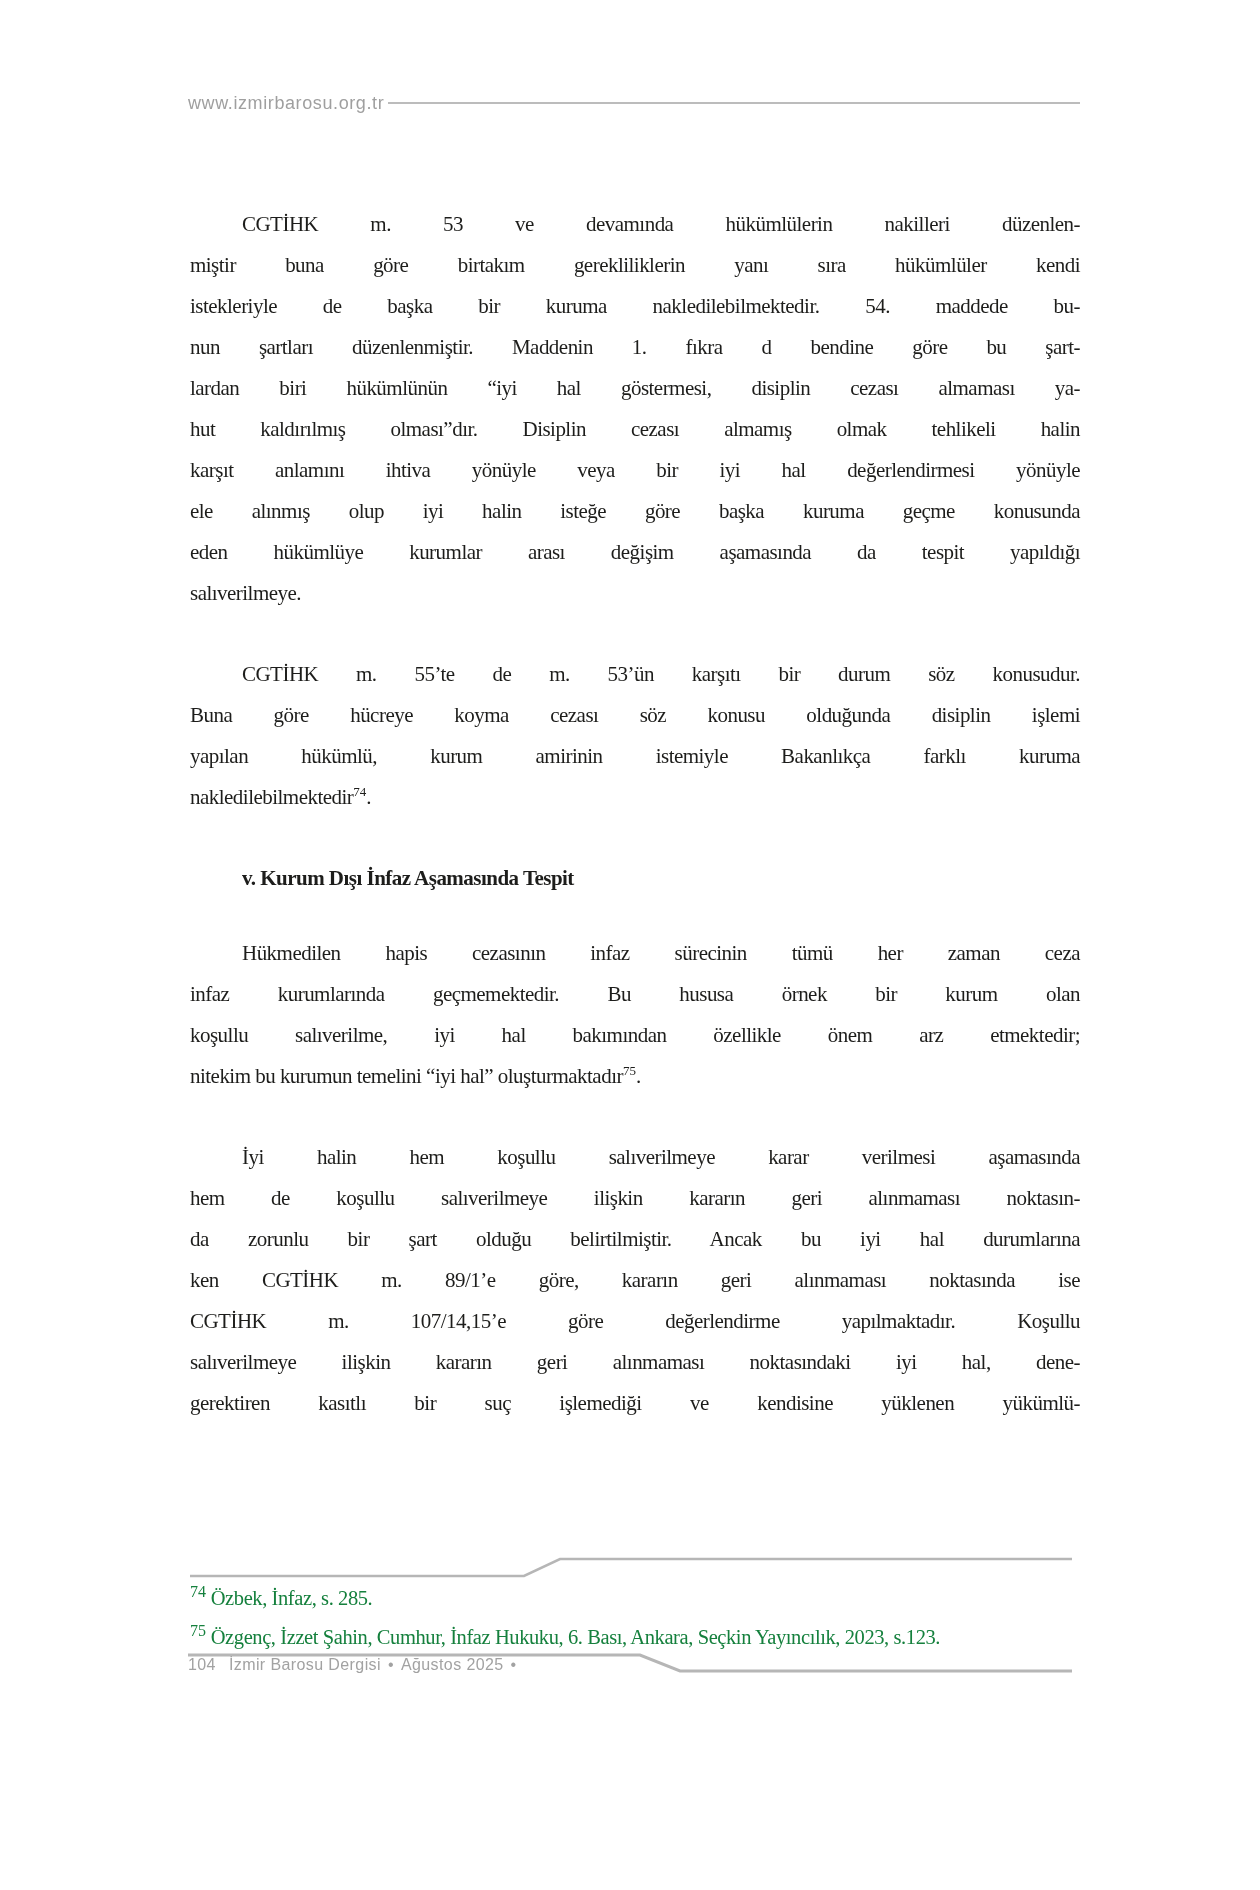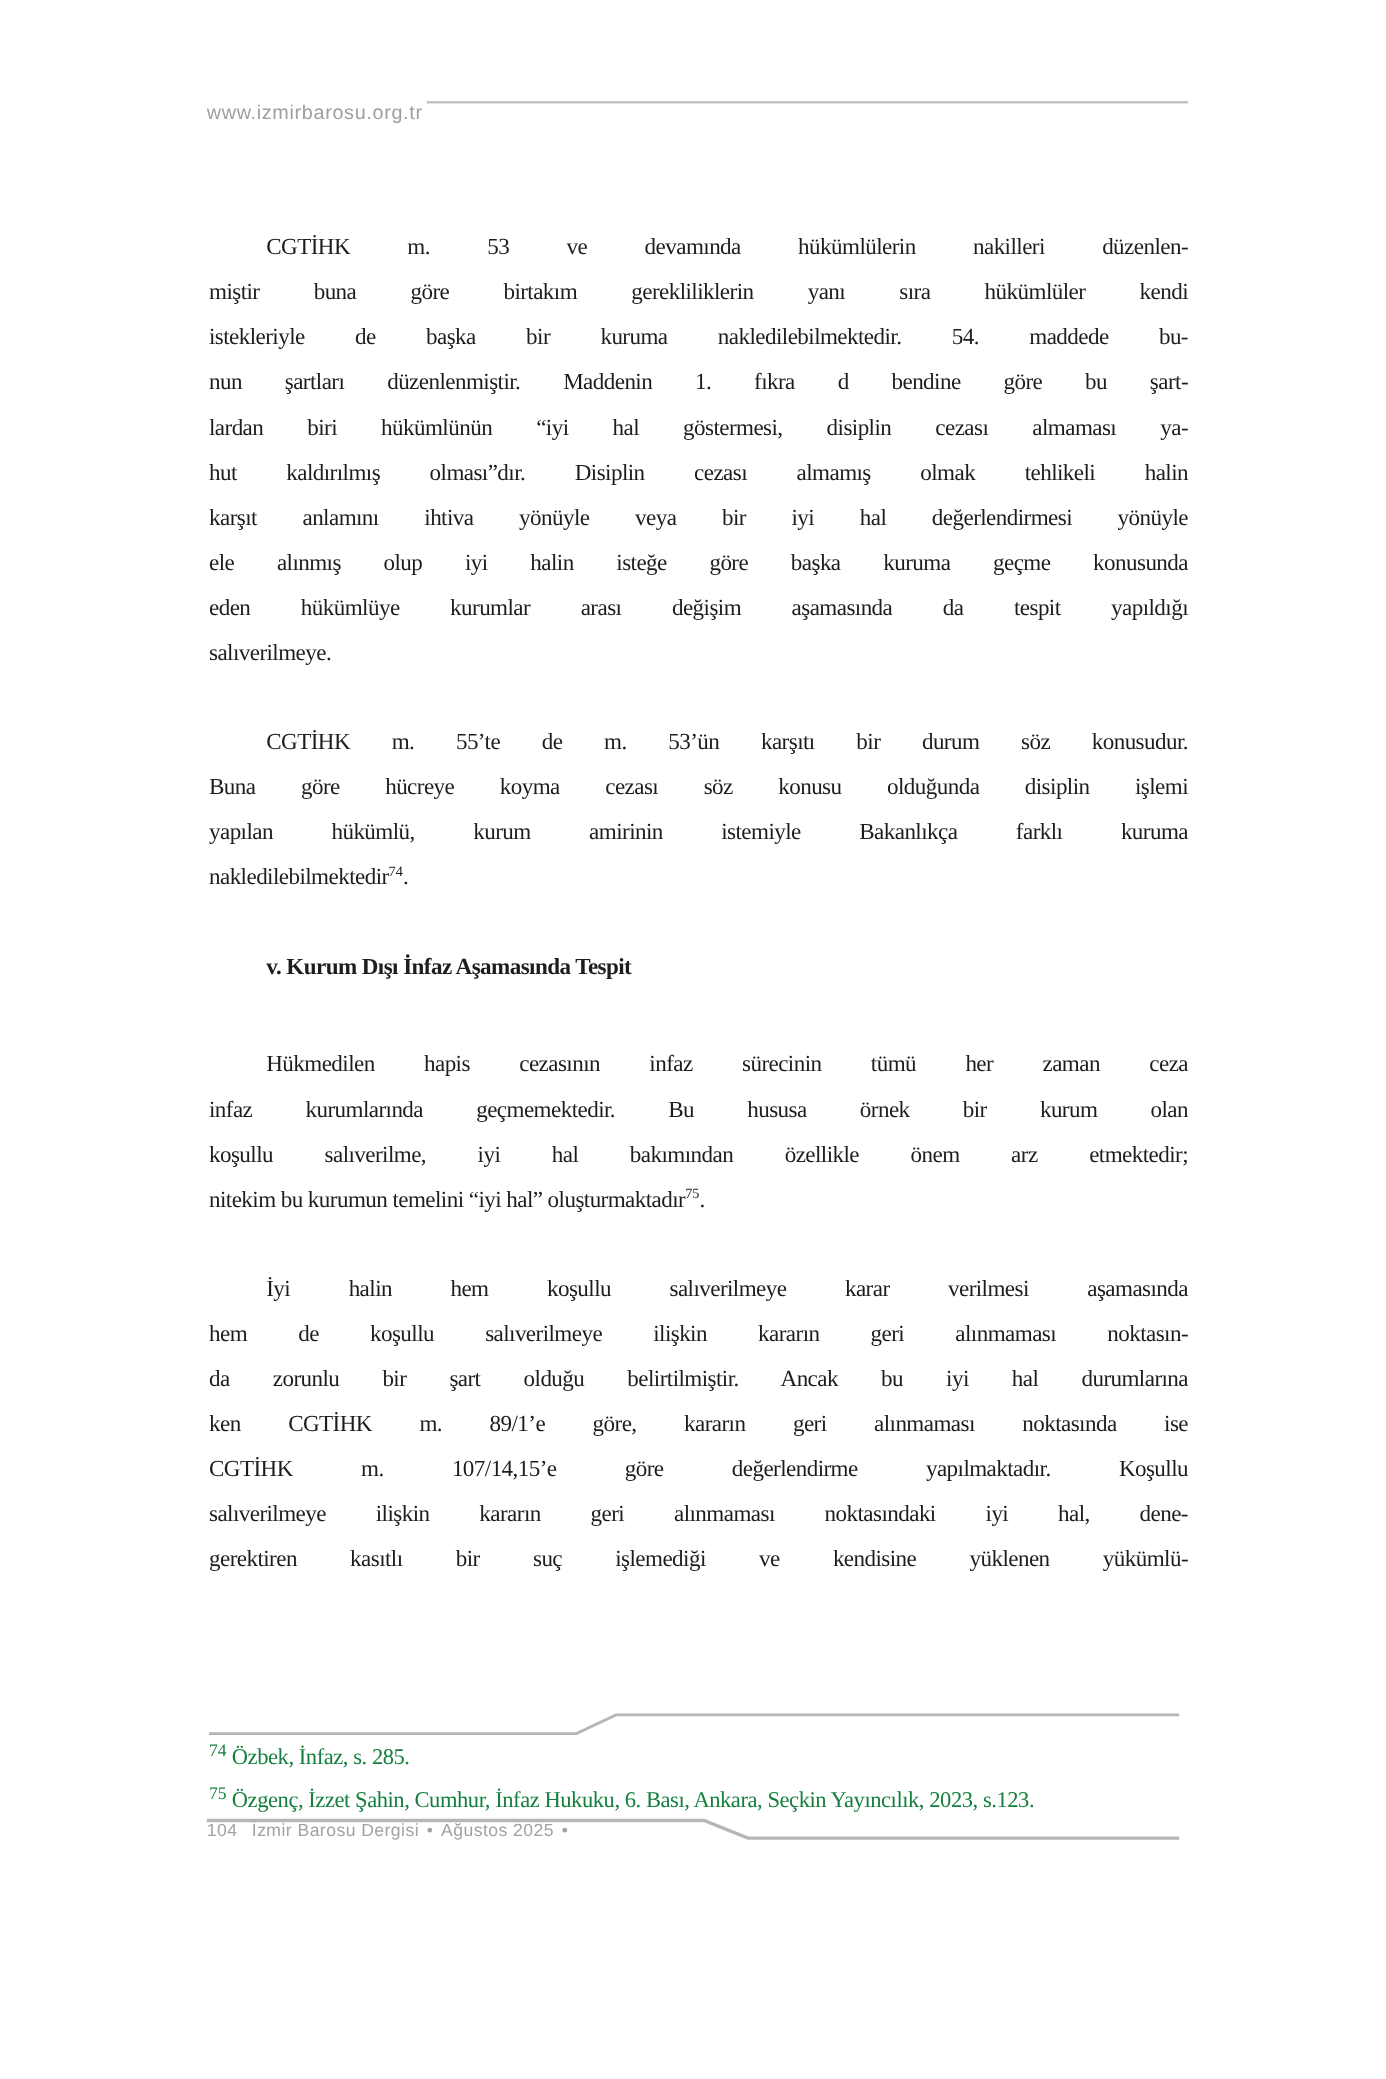--- a/index.html
+++ b/index.html
@@ -3,41 +3,41 @@
 <meta charset="utf-8">
 <style>
   html,body{margin:0;padding:0;}
   body{
     width:1260px;height:1890px;position:relative;background:#ffffff;
     font-family:"Liberation Serif", serif;overflow:hidden;
   }
   
   .header{
     position:absolute;left:188px;top:92px;width:892px;height:22px;
-    display:flex;
+    display:flex;align-items:center;
     font-family:"Liberation Sans", sans-serif;
   }
   .header-url{
     font-size:18px;color:#9f9f9f;letter-spacing:0.6px;white-space:nowrap;
   }
   .header-rule{flex:1;height:2px;background:#bcbcbc;margin-left:4px;}
 
   
   .doc-body{
     position:absolute;left:190px;top:204px;width:890px;
     color:#1d1d1b;font-size:21px;line-height:41px;letter-spacing:-0.025em;
   }
   .para{margin:0 0 40px 0;}
   .line{
     text-align:justify;text-align-last:justify;white-space:normal;
   }
   .line.first{text-indent:52px;}
   .line.last{text-align-last:auto;}
   .heading{
-    font-weight:bold;margin:0 0 48px 0;text-indent:52px;
+    font-weight:bold;margin:0 0 34px 0;text-indent:52px;
   }
   sup{
     font-size:0.62em;line-height:0;vertical-align:super;letter-spacing:0;
   }
 
   
   .rule-svg{position:absolute;left:188px;overflow:visible;}
   #divider-svg{top:1552px;}
   #footer-rule-svg{top:1650px;}
 

